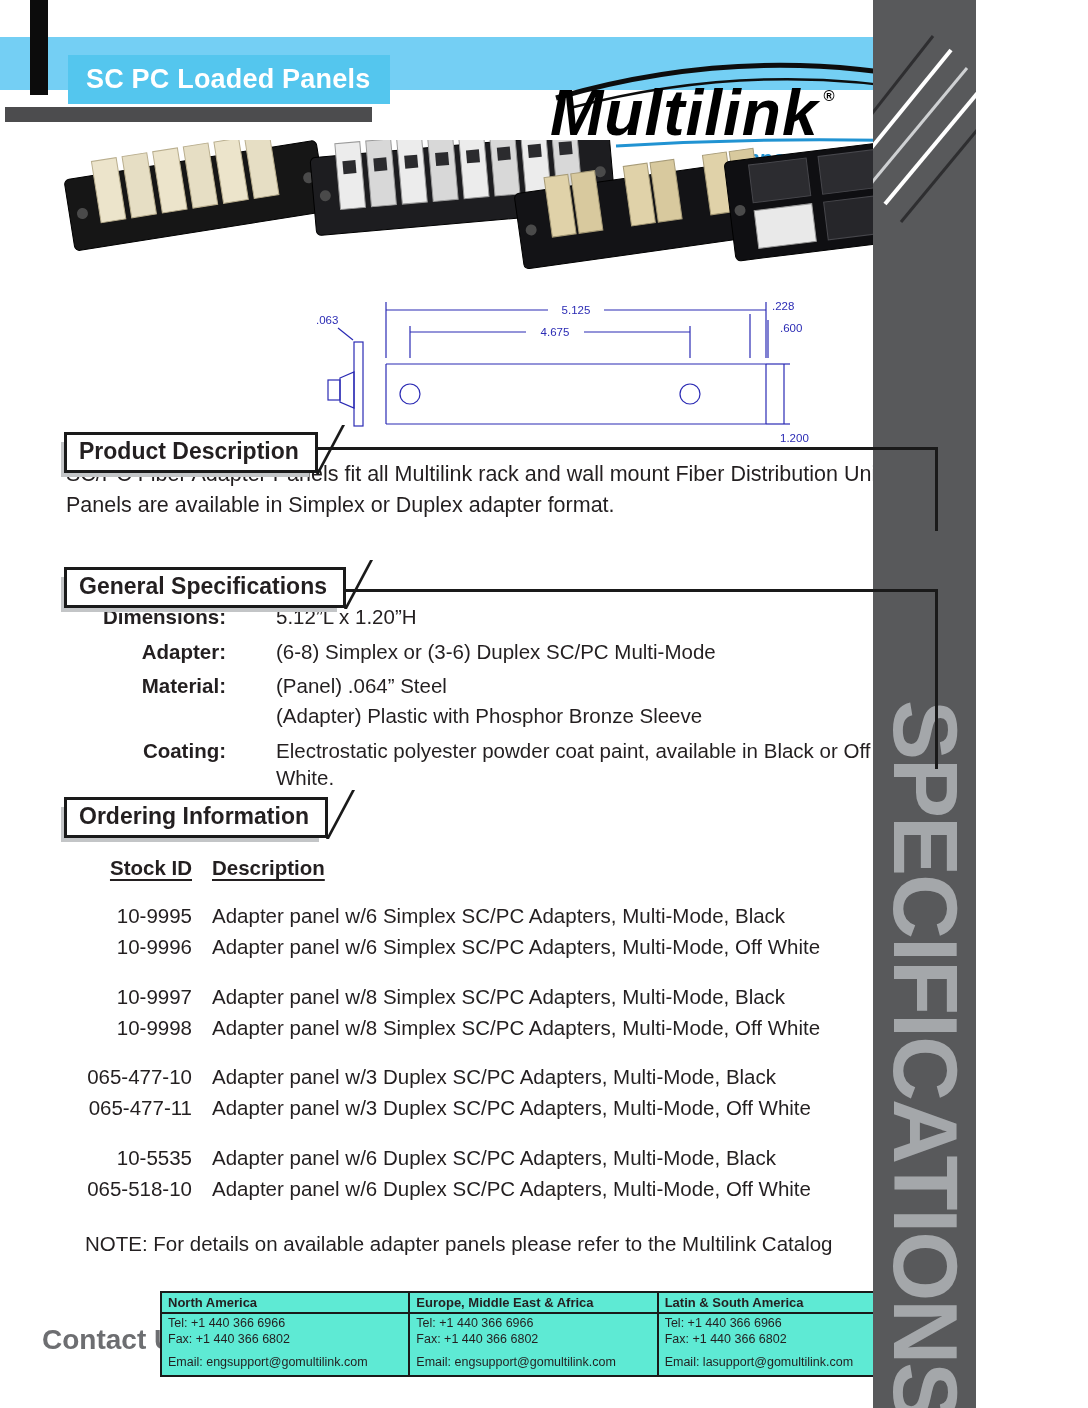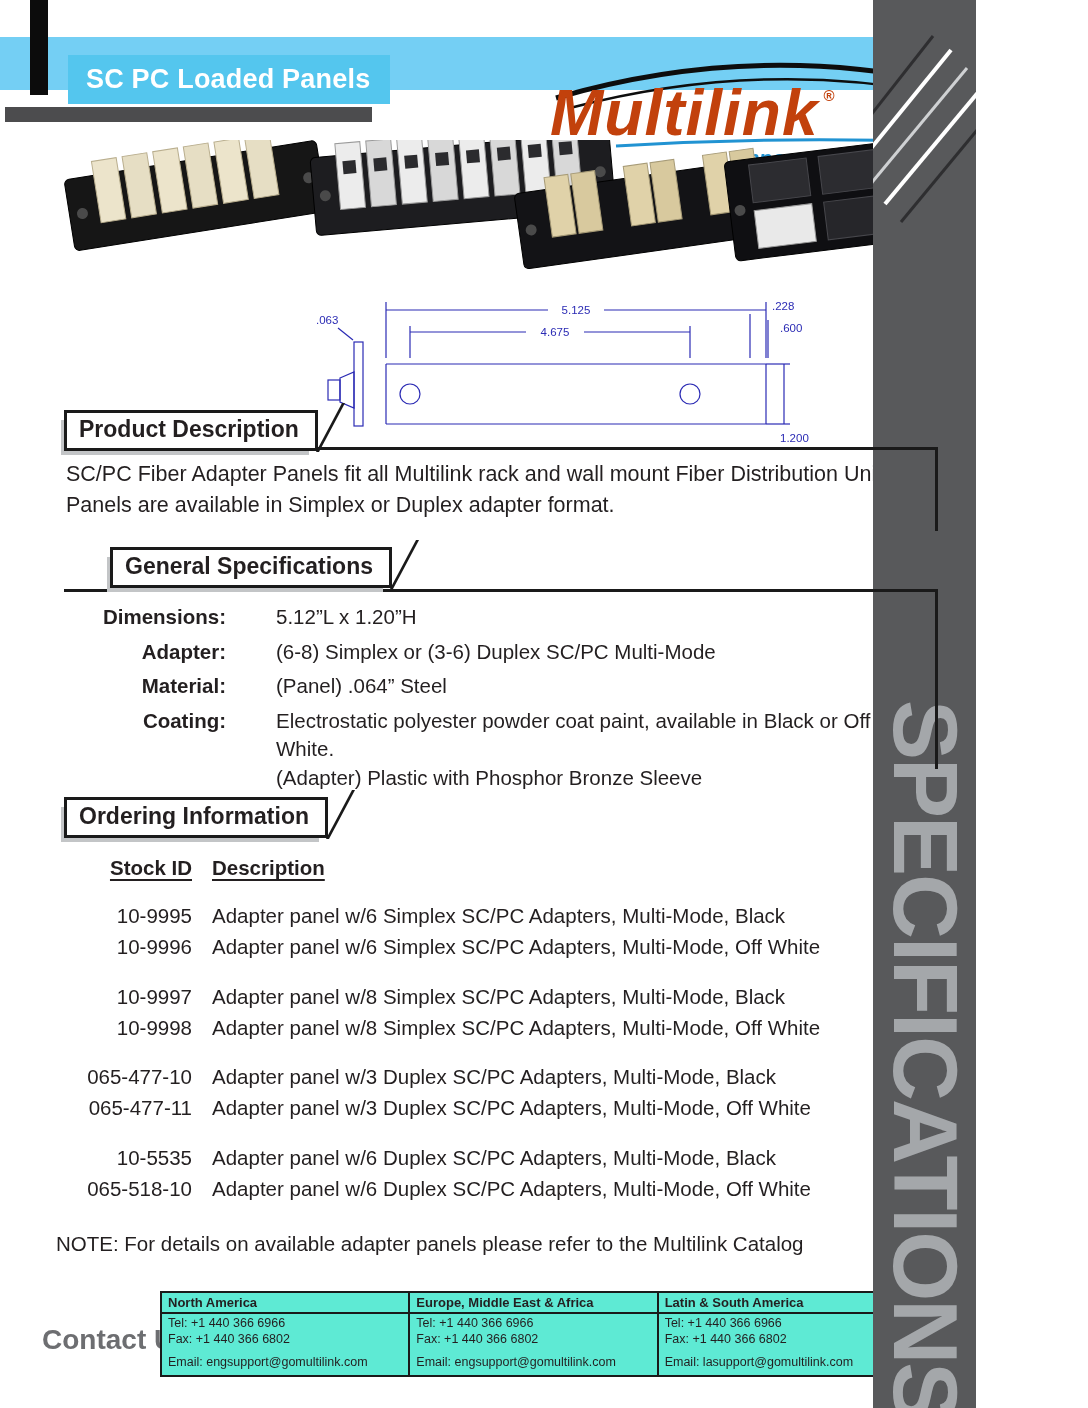--- a/index.html
+++ b/index.html
@@ -12,21 +12,21 @@
   .corner-bar { position:absolute; left:30px; top:0; width:18px; height:95px; background:#0c0c0c; }
   .title-box { position:absolute; left:68px; top:55px; width:322px; height:49px; background:#54c6ee;
                display:flex; align-items:center; padding-left:18px; }
   .title-box .doc-title { font-size:27px; font-weight:bold; color:#ffffff; letter-spacing:.2px; }
   .title-underbar { position:absolute; left:5px; top:107px; width:367px; height:15px; background:#4c4c4e; }
 
   
   .logo { position:absolute; left:548px; top:70px; width:400px; height:104px; }
   .logo-swoosh { position:absolute; left:0; top:-8px; }
   .logo-wordmark { position:absolute; left:2px; top:6px; font-size:64px; font-weight:bold; font-style:italic;
-                   color:#c2410c; letter-spacing:1px; white-space:nowrap; }
+                   color:#000000; letter-spacing:1px; white-space:nowrap; }
   .logo-reg { font-size:15px; font-style:normal; font-weight:bold; vertical-align:34px; margin-left:5px; }
   .tagline-line { position:absolute; left:66px; top:66px; }
   .logo-tagline { position:absolute; right:16px; top:76px; font-size:21px; font-weight:bold; font-style:italic;
                   color:#2193d2; white-space:nowrap; }
 
   
   .sidebar { position:absolute; right:0; top:0; width:103px; height:1408px; background:#58595b; overflow:hidden; }
   .sidebar-stripes { position:absolute; left:-10px; top:28px; }
   .sidebar-text { position:absolute; bottom:-12px; left:50%; transform:translateX(-50%);
                   writing-mode:vertical-rl; font-size:90px; font-weight:bold; color:#a4a7aa;
@@ -52,21 +52,21 @@
   .spec-value { padding-left:14px; }
 
   
   .ordering { position:absolute; left:86px; top:856px; font-size:20.5px; }
   .oi-head { display:flex; margin-bottom:22px; font-weight:bold; }
   .oi-head .oi-id, .oi-head .oi-desc-h { text-decoration:underline; text-decoration-thickness:2px; text-underline-offset:4px; }
   .oi-id { width:106px; text-align:right; flex:none; }
   .oi-desc, .oi-desc-h { padding-left:20px; }
   .oi-row { display:flex; margin-bottom:3px; line-height:1.38; }
   .oi-row.gap { margin-top:21px; }
-  .note { position:absolute; left:56px; top:1232px; font-size:20.5px; }
+  .note { position:absolute; left:85px; top:1232px; font-size:20.5px; }
 
   
   .contact-label { position:absolute; left:42px; top:1324px; font-size:28px; font-weight:bold; color:#6d6e71; }
   .contact-table { position:absolute; left:160px; top:1291px; width:747px; height:86px; display:flex;
                    border:2px solid #1a1a1a; background:#5eead4; }
   .contact-col { flex:1; border-left:2px solid #1a1a1a; display:flex; flex-direction:column; min-width:0; }
   .contact-col:first-child { border-left:none; }
   .contact-col-header { font-size:13px; font-weight:bold; padding:2px 6px; border-bottom:2px solid #1a1a1a; }
   .contact-line { font-size:12.5px; padding:2px 6px 0 6px; white-space:nowrap; }
   .contact-email { margin-top:7px; }
@@ -202,52 +202,52 @@
     <line x1="470" y1="74" x2="470" y2="36"></line>
     <text x="474" y="26" text-anchor="start">.228</text>
     <text x="482" y="48" text-anchor="start">.600</text>
 
     <line x1="468" y1="80" x2="492" y2="80"></line>
     <line x1="468" y1="140" x2="492" y2="140"></line>
     <line x1="486" y1="80" x2="486" y2="140"></line>
     <text x="482" y="158" text-anchor="start">1.200</text>
   </svg>
 
-  <div class="section-header" style="left:64px; top:410px;">
+  <div class="section-header" style="left:64px; top:432px;">
     <span>Product Description</span>
   </div>
   <div class="rule" style="left:64px; top:447px; width:874px;"></div>
   <div class="vrule" style="left:935px; top:447px; height:84px;"></div>
   <div class="pd-body">SC/PC Fiber Adapter Panels fit all Multilink rack and wall mount Fiber Distribution Units.  Panels are available in Simplex or Duplex adapter format.</div>
 
-  <div class="section-header" style="left:64px; top:547px;margin-left:46px;">
+  <div class="section-header" style="left:64px; top:567px;">
     <span>General Specifications</span>
   </div>
   <div class="rule" style="left:64px; top:589px; width:874px;"></div>
   <div class="vrule" style="left:935px; top:589px; height:180px;"></div>
   <div class="specs">
     <div class="spec-row">
       <span class="spec-label">Dimensions:</span>
       <span class="spec-value">5.12”L x 1.20”H</span>
     </div>
     <div class="spec-row">
       <span class="spec-label">Adapter:</span>
       <span class="spec-value">(6-8) Simplex or (3-6) Duplex SC/PC Multi-Mode</span>
     </div>
     <div class="spec-row">
       <span class="spec-label">Material:</span>
       <span class="spec-value">(Panel) .064” Steel</span>
     </div>
+    <div class="spec-row cont">
+      <span class="spec-label"></span>
+      <span class="spec-value">(Adapter) Plastic with Phosphor Bronze Sleeve</span>
+    </div>
     <div class="spec-row">
       <span class="spec-label">Coating:</span>
       <span class="spec-value">Electrostatic polyester powder coat paint, available in Black or Off White.</span>
-    </div>
-    <div class="spec-row cont">
-      <span class="spec-label"></span>
-      <span class="spec-value">(Adapter) Plastic with Phosphor Bronze Sleeve</span>
     </div>
   </div>
 
   <div class="section-header" style="left:64px; top:797px;">
     <span>Ordering Information</span>
   </div>
   <div class="ordering">
     <div class="oi-head">
       <span class="oi-id">Stock ID</span>
       <span class="oi-desc-h">Description</span>

